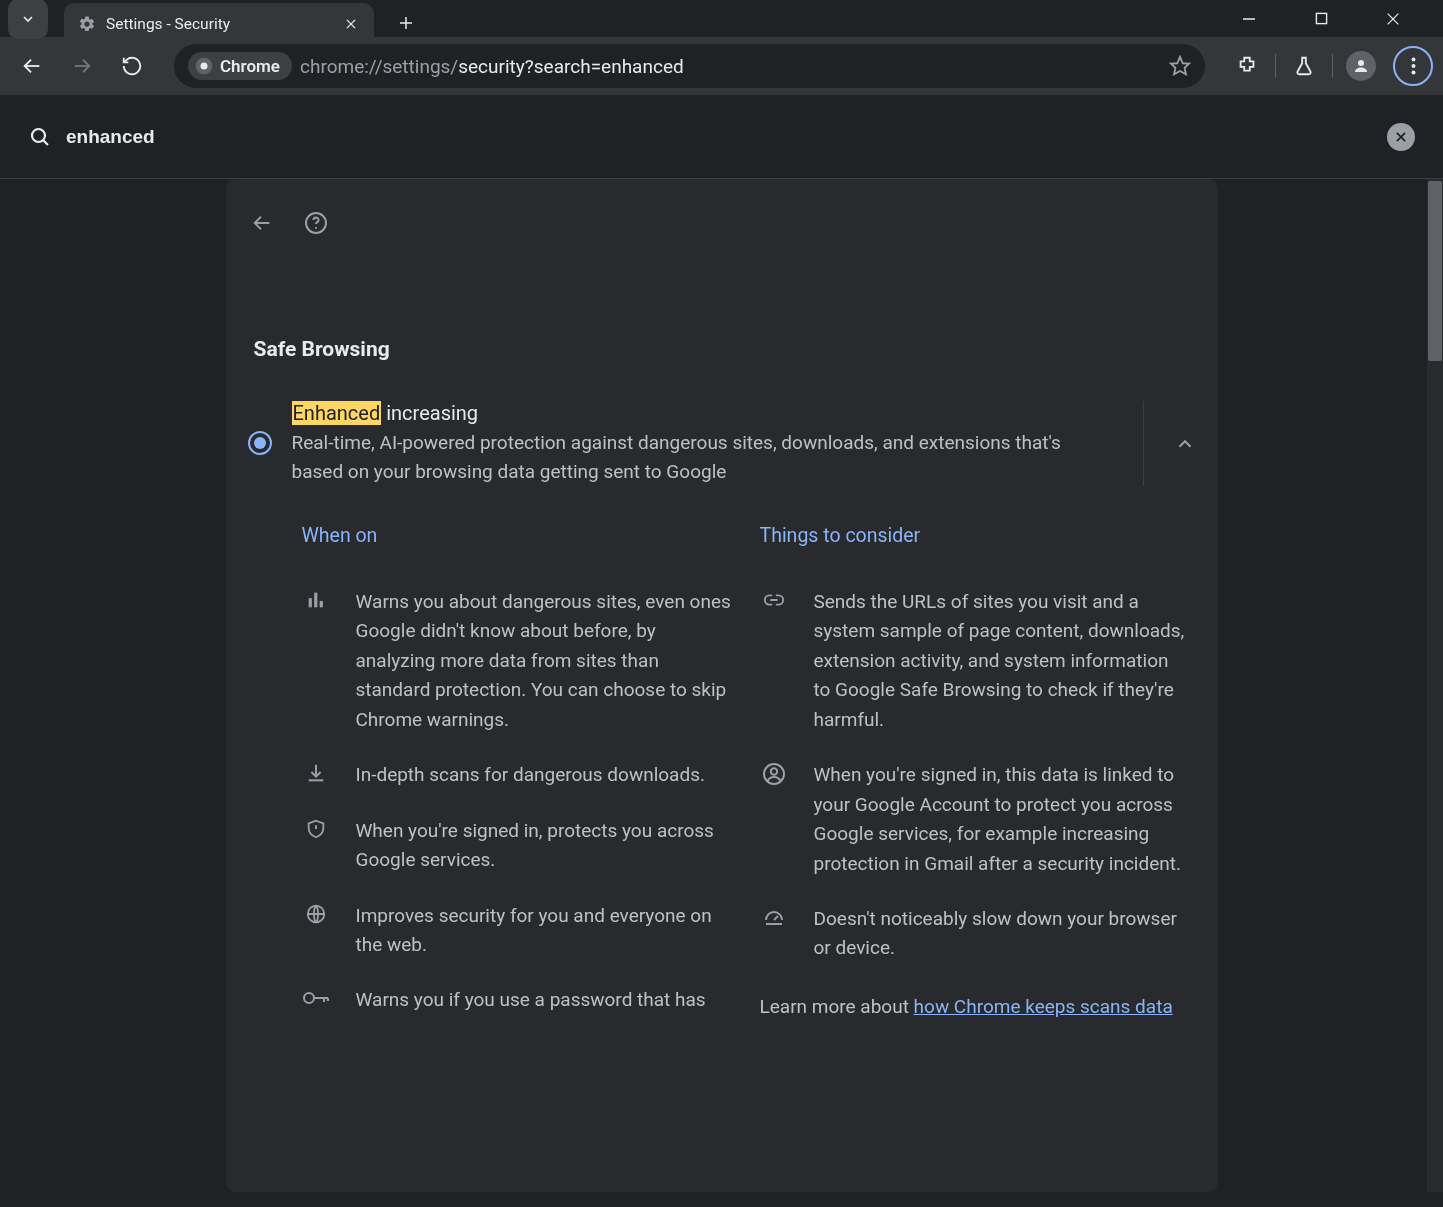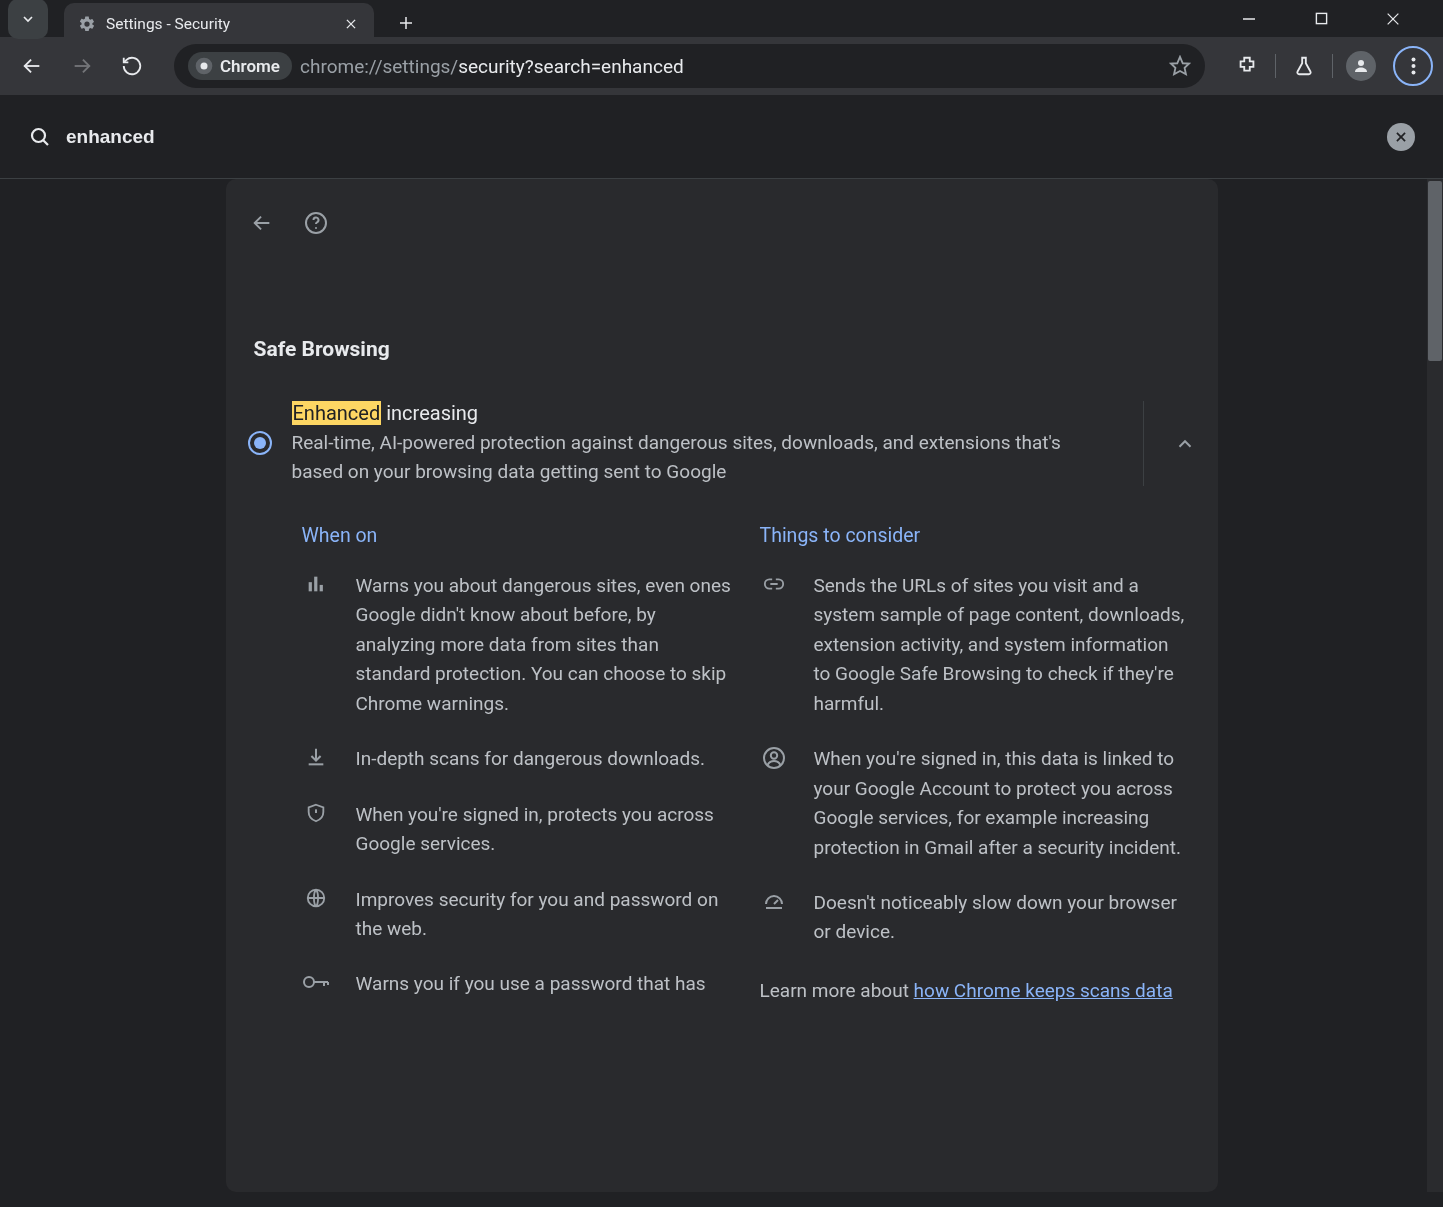--- a/index.html
+++ b/index.html
@@ -231,21 +231,21 @@
   .expand-icon { cursor:pointer; }
   .detail-cols {
     display: flex;
     padding: 26px 28px 0 76px;
     gap: 28px;
   }
   .col { flex:1; }
   .col-heading {
     color: #8ab4f8;
     font-size: 19.5px;
-    margin-bottom: 24px;
+    margin-bottom: 40px;
   }
   .bullet {
     display:flex;
     gap: 26px;
     margin-bottom: 26px;
   }
   .bullet-icon {
     width: 28px;
     flex-shrink:0;
     display:flex;
@@ -466,21 +466,21 @@
           <div class="bullet-text">When you're signed in, protects you across Google services.</div>
         </div>
 
         <div class="bullet">
           <div class="bullet-icon">
             <svg width="22" height="22" viewBox="0 0 24 24" fill="none" stroke="#9aa0a6" stroke-width="2">
                 <circle cx="12" cy="12" r="9"></circle>
                 <path d="M3 12h18M12 3c3 3 3 15 0 18M12 3c-3 3-3 15 0 18"></path>
               </svg>
           </div>
-          <div class="bullet-text">Improves security for you and password on the web.</div>
+          <div class="bullet-text">Improves security for you and everyone on the web.</div>
         </div>
 
         <div class="bullet">
           <div class="bullet-icon">
             <svg width="28" height="22" viewBox="0 0 28 22" fill="none" stroke="#9aa0a6" stroke-width="2">
                 <circle cx="7" cy="11" r="5"></circle>
                 <path d="M12 11h14M22 11v4M26 11v3"></path>
               </svg>
           </div>
           <div class="bullet-text">Warns you if you use a password that has</div>

